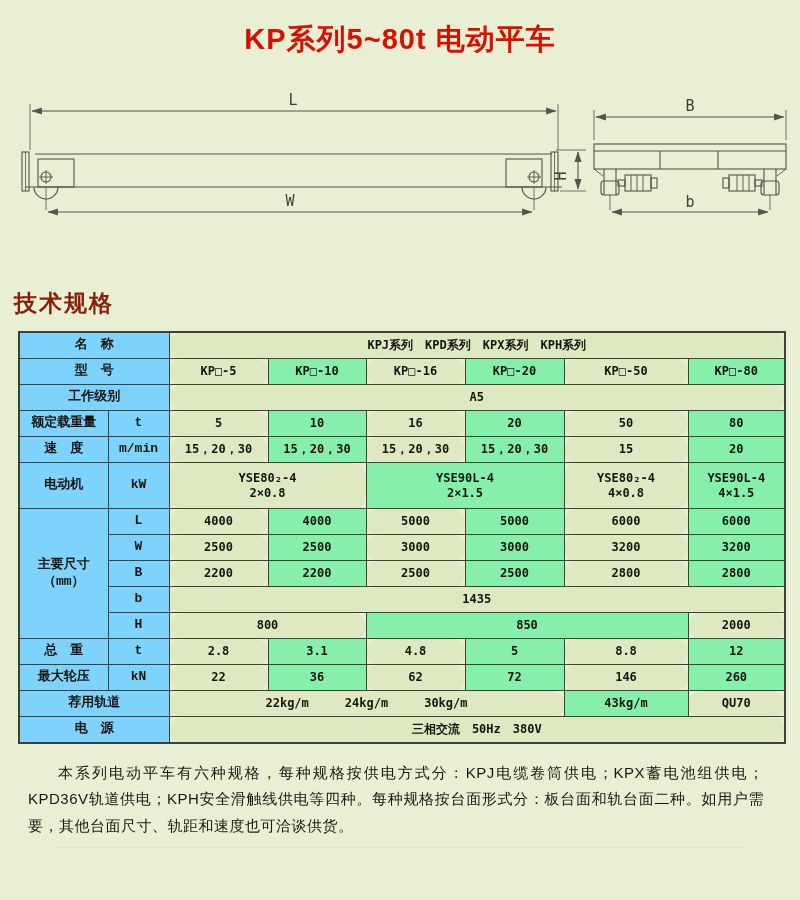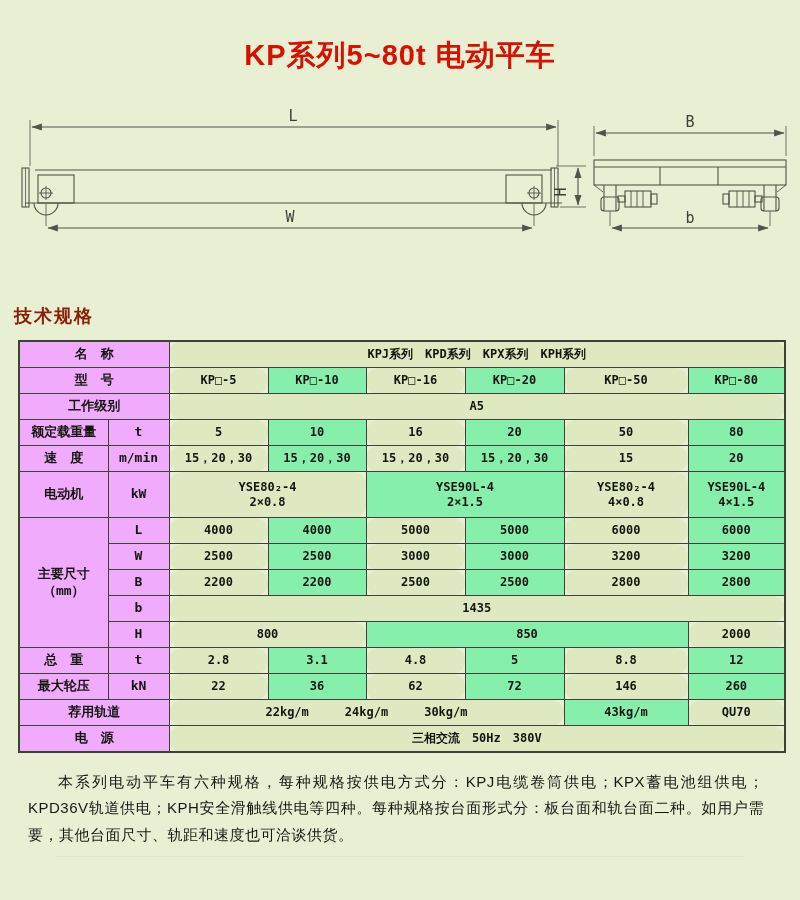--- a/index.html
+++ b/index.html
@@ -2,41 +2,41 @@
 <html><head>
 <meta charset="utf-8">
 <style>
   html,body{margin:0;padding:0;}
   body{
     width:800px;height:900px;overflow:hidden;
     background:#e8efd3;
     font-family:"Liberation Sans","DejaVu Sans",sans-serif;
   }
   .title{
-    margin:36px 0 0;text-align:center;
+    margin:20px 0 0;text-align:center;
     color:#d81000;font-size:29px;font-weight:bold;letter-spacing:1px;
   }
   svg.drawing{display:block;margin:24px 0 0;}
   .section-heading{
     margin:54px 0 10px 14px;
-    color:#8b2009;font-size:18px;font-weight:bold;letter-spacing:2px;
+    color:#8b2009;font-size:23px;font-weight:bold;letter-spacing:2px;
   }
   table.spec{
     border-collapse:collapse;table-layout:fixed;
     margin:12px 0 0 18px;width:766px;
     border:2px solid #3e4136;
   }
   table.spec td{
     border:1px solid #3e4136;height:25px;padding:0 2px;
     text-align:center;vertical-align:middle;
     font-family:"DejaVu Sans Mono","Liberation Sans",sans-serif;
     font-size:12px;font-weight:bold;color:#15150f;
     white-space:pre-line;line-height:1.25;
   }
-  table.spec td.lbl{background:#f0abfc;font-size:13px;}
+  table.spec td.lbl{background:#7dd3fc;font-size:13px;font-family:Liberation Mono, monospace;}
   table.spec td.cg{background:#dee9c2;border-radius:13px;}
   table.spec td.cb{background:#86efac;}
   table.spec tr.tall td{height:45px;}
   .footer{
     margin:16px 36px 0 28px;
     font-size:15px;line-height:1.75;color:#191914;
     text-indent:2em;letter-spacing:0.5px;text-align:justify;
   }
   .bottom-rule{margin:8px auto 0;width:690px;height:0;border-top:1px solid #dde6c6;}
   .dimtext{font-family:"DejaVu Sans Mono","Liberation Sans",sans-serif;font-size:15px;fill:#3c4036;}

